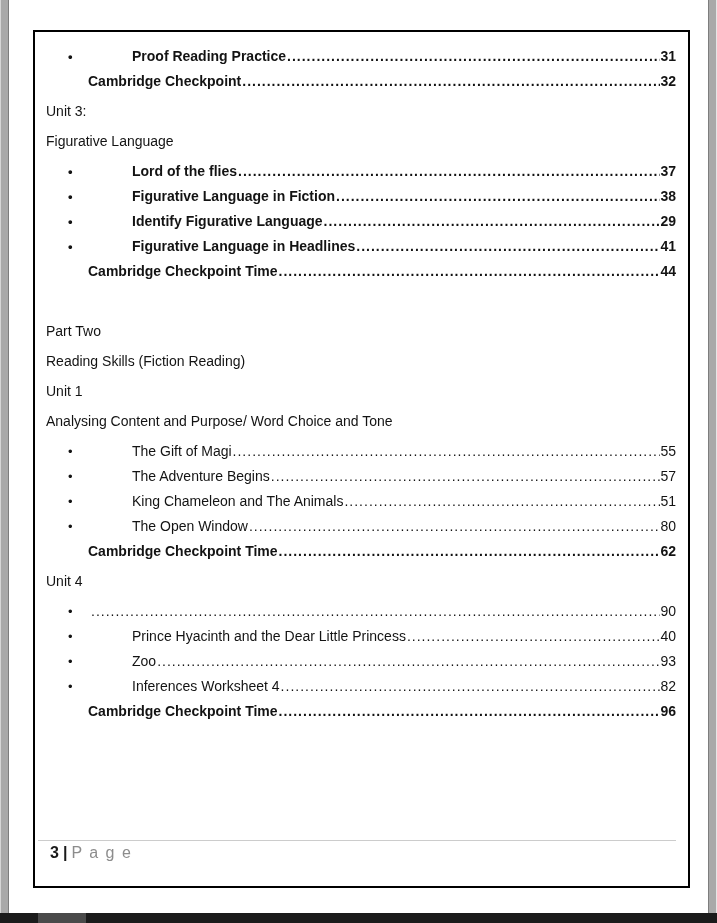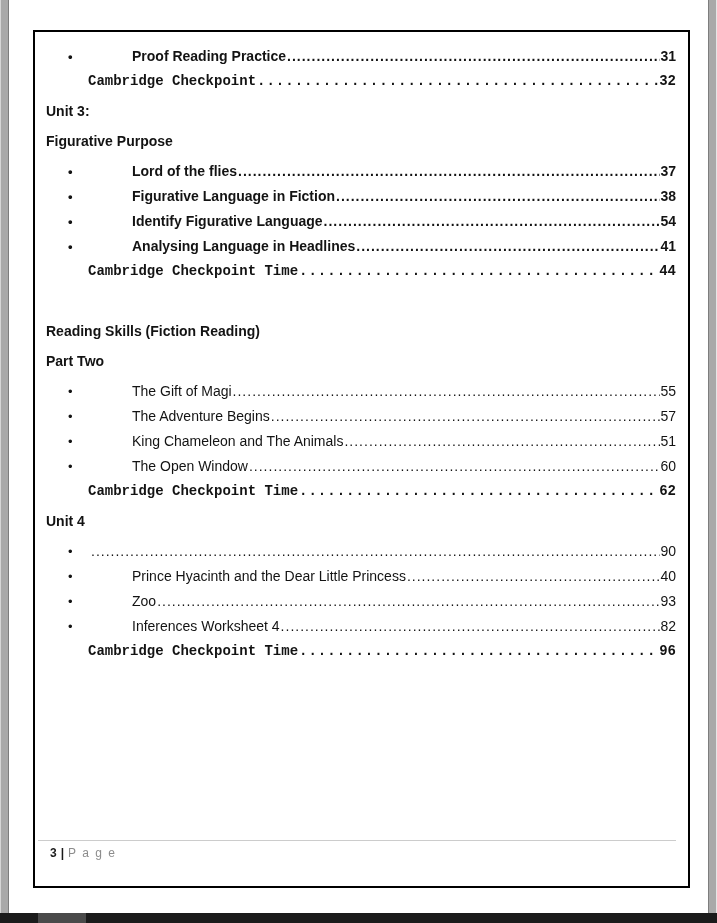--- a/index.html
+++ b/index.html
@@ -39,24 +39,24 @@
     padding: 17px 12px 0 11px;
     font-size: 14px;
     line-height: 15px;
     color: #131313;
   }
   .row {
     display: flex;
     align-items: baseline;
     margin: 0 0 10px 0;
   }
-  .row.h { margin-bottom: 15px; font-family: Liberation Mono, monospace; }
+  .row.h { margin-bottom: 15px; }
   .b { font-weight: 700; }
   .heading {
-    font-weight: 700;
+    font-weight: 400;
     margin: 0 0 15px 0;
   }
   .bullet-cell {
     flex: 0 0 22px;
     margin-left: 22px;
     font-size: 13px;
   }
   .txt { flex: 0 0 auto; white-space: nowrap; padding-left: 42px; }
   .leader {
     flex: 1 1 auto;
@@ -68,21 +68,21 @@
   .pg { flex: 0 0 auto; }
   .gap30 { height: 30px; }
 
   .page-footer {
     position: absolute;
     left: 3px;
     right: 12px;
     bottom: 26px;
     border-top: 1px solid #cccccc;
     padding: 5px 0 0 12px;
-    font-size: 12px;
+    font-size: 16px;
     line-height: 14px;
     white-space: nowrap;
   }
   .f-num { font-weight: 700; color: #1a1a1a; }
   .f-sep { font-weight: 700; color: #1a1a1a; margin: 0 4px; }
   .f-word { color: #8c8c8c; letter-spacing: 1.5px; }
 
   .h-scrollbar {
     position: absolute;
     left: 0;
@@ -116,57 +116,59 @@
       <span class="pg">31</span>
     </div>
 
     <div class="row h b">
       <span class="txt">Cambridge Checkpoint</span>
       <span class="leader">................................................................................................................................................................................................................................................</span>
       <span class="pg">32</span>
     </div>
 
     <div class="heading">Unit 3:</div>
-    <div class="heading">Figurative Purpose</div>
+    <div class="heading">Figurative Language</div>
 
     <div class="row b">
       <span class="bullet-cell">•</span>
       <span class="txt">Lord of the flies</span>
       <span class="leader">................................................................................................................................................................................................................................................</span>
       <span class="pg">37</span>
     </div>
     <div class="row b">
       <span class="bullet-cell">•</span>
       <span class="txt">Figurative Language in Fiction</span>
       <span class="leader">................................................................................................................................................................................................................................................</span>
       <span class="pg">38</span>
     </div>
     <div class="row b">
       <span class="bullet-cell">•</span>
       <span class="txt">Identify Figurative Language</span>
       <span class="leader">................................................................................................................................................................................................................................................</span>
-      <span class="pg">54</span>
-    </div>
-    <div class="row b">
-      <span class="bullet-cell">•</span>
-      <span class="txt">Analysing Language in Headlines</span>
+      <span class="pg">29</span>
+    </div>
+    <div class="row b">
+      <span class="bullet-cell">•</span>
+      <span class="txt">Figurative Language in Headlines</span>
       <span class="leader">................................................................................................................................................................................................................................................</span>
       <span class="pg">41</span>
     </div>
 
     <div class="row h b">
       <span class="txt">Cambridge Checkpoint Time</span>
       <span class="leader">................................................................................................................................................................................................................................................</span>
       <span class="pg">44</span>
     </div>
 
     <div class="gap30"></div>
 
+    <div class="heading">Part Two</div>
     <div class="heading">Reading Skills (Fiction Reading)</div>
-    <div class="heading">Part Two</div>
+    <div class="heading">Unit 1</div>
+    <div class="heading">Analysing Content and Purpose/ Word Choice and Tone</div>
 
     <div class="row">
       <span class="bullet-cell">•</span>
       <span class="txt">The Gift of Magi</span>
       <span class="leader">................................................................................................................................................................................................................................................</span>
       <span class="pg">55</span>
     </div>
     <div class="row">
       <span class="bullet-cell">•</span>
       <span class="txt">The Adventure Begins</span>
@@ -176,21 +178,21 @@
     <div class="row">
       <span class="bullet-cell">•</span>
       <span class="txt">King Chameleon and The Animals</span>
       <span class="leader">................................................................................................................................................................................................................................................</span>
       <span class="pg">51</span>
     </div>
     <div class="row">
       <span class="bullet-cell">•</span>
       <span class="txt">The Open Window</span>
       <span class="leader">................................................................................................................................................................................................................................................</span>
-      <span class="pg">60</span>
+      <span class="pg">80</span>
     </div>
 
     <div class="row h b">
       <span class="txt">Cambridge Checkpoint Time</span>
       <span class="leader">................................................................................................................................................................................................................................................</span>
       <span class="pg">62</span>
     </div>
 
     <div class="heading">Unit 4</div>
 

